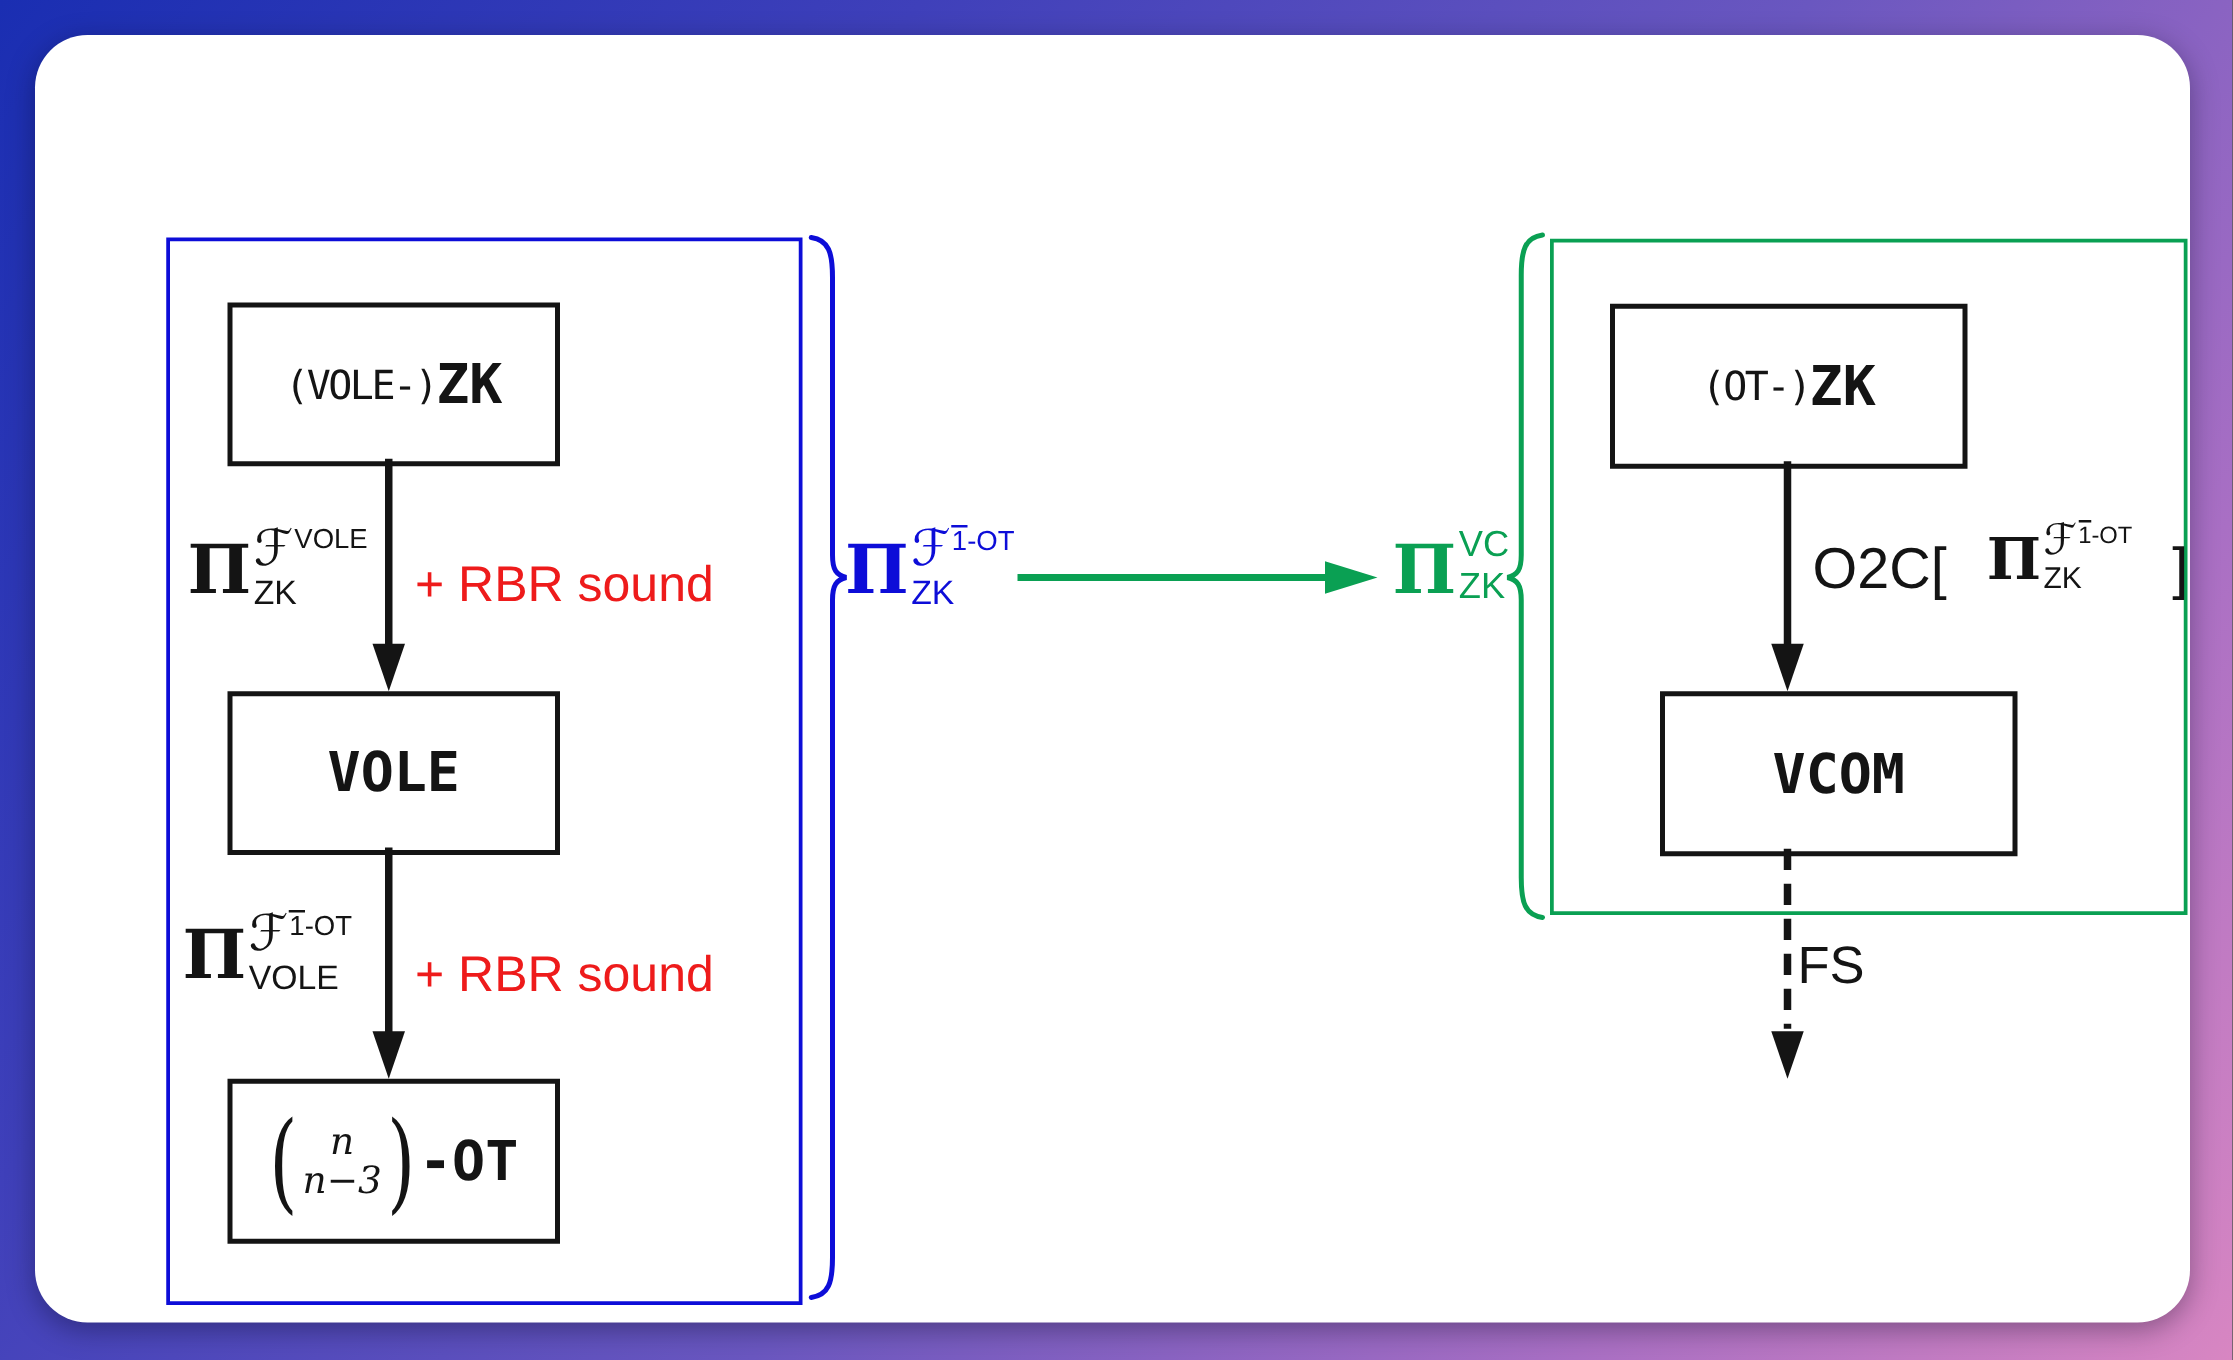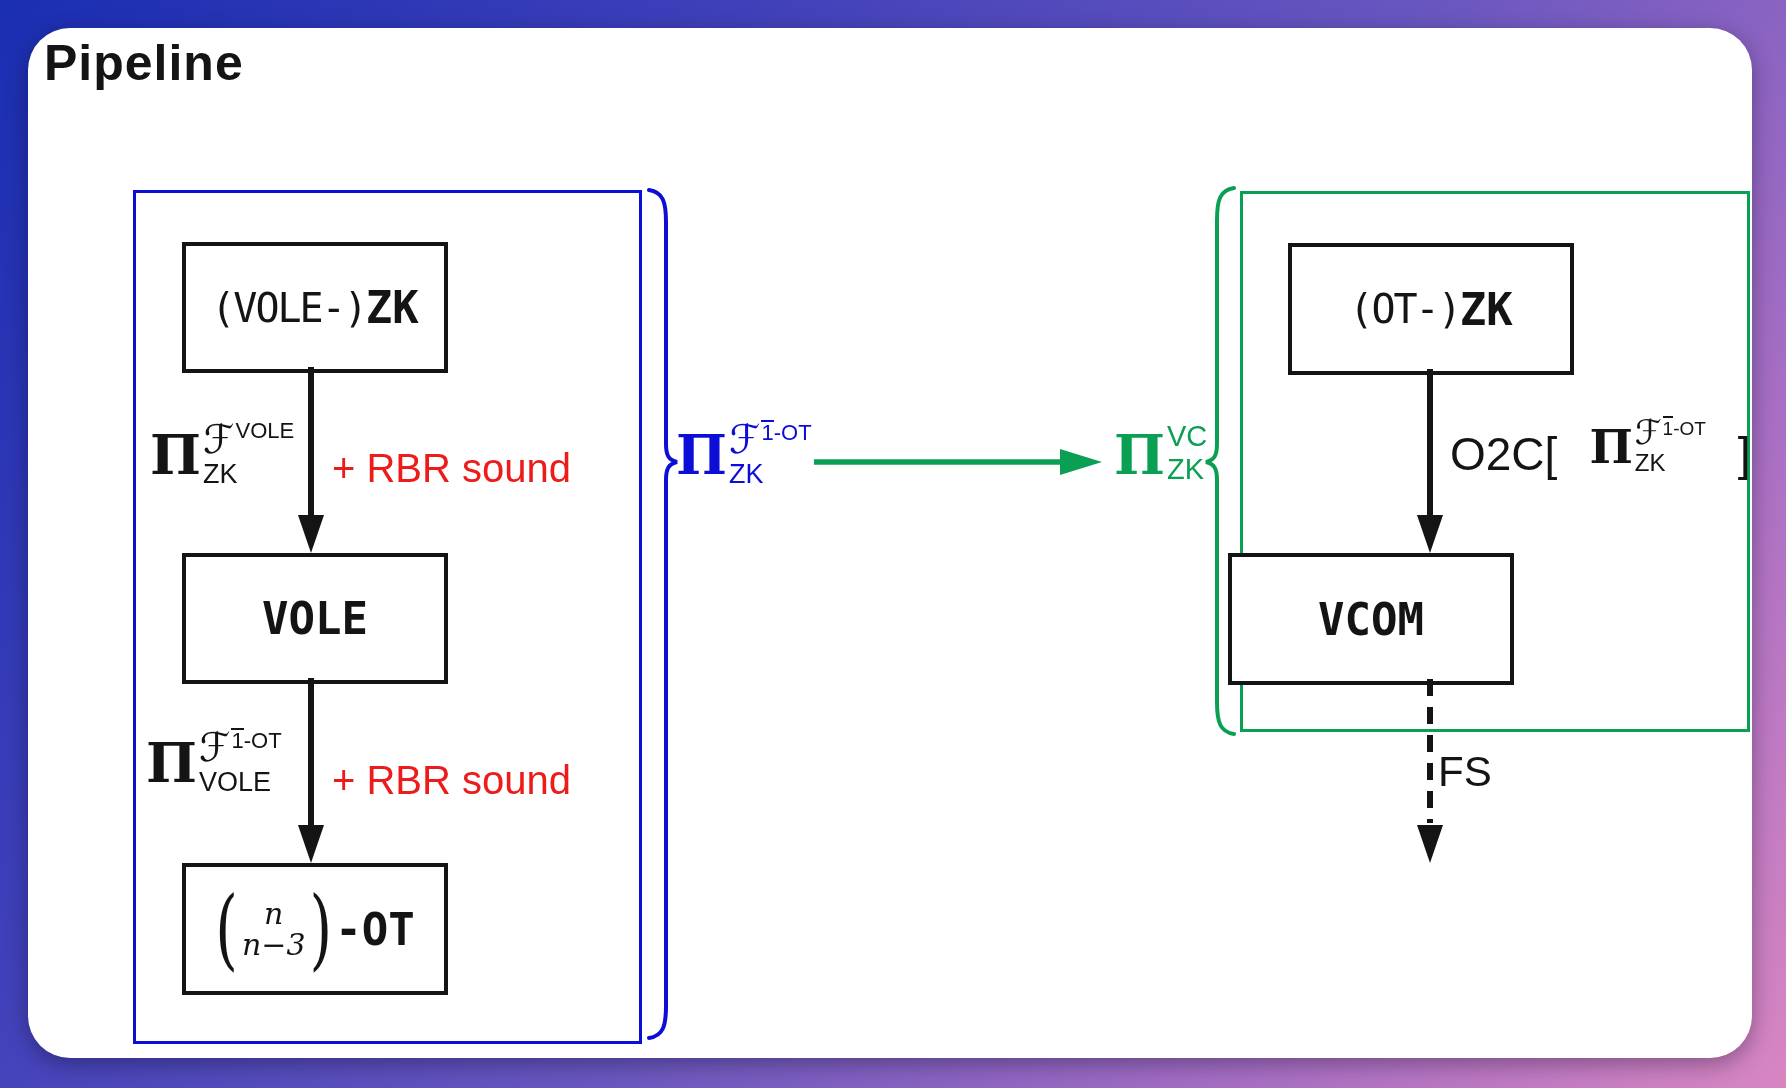--- a/index.html
+++ b/index.html
@@ -16,21 +16,21 @@
     position:absolute;left:44px;top:34px;font-size:50px;font-weight:700;color:#141414;
     letter-spacing:1px;
   }
   .grect{position:absolute;background:transparent;}
   .blue-rect{left:133px;top:190px;width:503px;height:848px;border:3.5px solid var(--blue,#0d0dd8);}
   .green-rect{left:1240px;top:191px;width:504px;height:535px;border:3.5px solid var(--green,#0aa053);}
   .box{
     position:absolute;display:flex;align-items:center;justify-content:center;
     border:4px solid var(--ink,#141414);background:#fff;color:var(--ink,#141414);
   }
-  .box .pfx{font-family:"DejaVu Sans Mono",monospace;font-weight:400;font-size:40px;letter-spacing:-2px;}
+  .box .pfx{font-family:"DejaVu Sans Mono",monospace;font-weight:400;font-size:32px;letter-spacing:-2px;}
   .box .main{font-family:"DejaVu Sans Mono",monospace;font-weight:700;font-size:44px;}
   .box-nizk{border-color:var(--red,#ee1b1b);color:var(--red,#ee1b1b);}
   .box-nizk .main{letter-spacing:2px;}
   
   .binom{display:flex;align-items:center;}
   .bparen{display:inline-block;font-family:"DejaVu Serif",serif;font-size:58px;line-height:58px;
           transform:scaleY(1.5);font-weight:400;}
   .bfrac{display:flex;flex-direction:column;align-items:center;margin:0 4px;}
   .bn,.bd{font-family:"DejaVu Serif",serif;font-style:italic;font-size:30px;line-height:31px;}
   .bsuffix{font-family:"DejaVu Sans Mono",monospace;font-weight:700;font-size:44px;margin-left:3px;}
@@ -60,21 +60,20 @@
   .o2c{position:absolute;left:1450px;top:424px;display:flex;align-items:flex-start;color:var(--ink,#141414);gap:32px;}
   .o2c .brk{font-size:46px;line-height:60px;font-weight:400;}
   svg.arrow,svg.brace{position:absolute;overflow:visible;}
 </style>
 </head>
 <body>
 
 <div class="stage">
   <div class="card"></div>
 
-  <div class="title">Pipeline</div>
 
   <div class="grect blue-rect"></div>
   <div class="grect green-rect"></div>
 
   <div class="box" style="left:182px;top:242px;width:258px;height:123px;">
     <span class="pfx">(VOLE-)</span>
       <span class="main">ZK</span>
   </div>
 
   <div class="box" style="left:182px;top:553px;width:258px;height:123px;">
@@ -91,21 +90,21 @@
       <span class="bparen">)</span>
       <span class="bsuffix">-OT</span>
     </span>
   </div>
 
   <div class="box" style="left:1288px;top:243px;width:278px;height:124px;">
     <span class="pfx">(OT-)</span>
       <span class="main">ZK</span>
   </div>
 
-  <div class="box" style="left:1228px;top:553px;width:278px;height:124px;">
+  <div class="box" style="left:1328px;top:553px;width:278px;height:124px;">
     <span class="main">VCOM</span>
   </div>
 
 
   <svg class="arrow" style="left:294px;top:367px;" width="34" height="186">
     <line x1="17" y1="0" x2="17" y2="150" stroke="#141414" stroke-width="6"></line>
     <polygon points="17,186 4,148 30,148" fill="#141414"></polygon>
   </svg>
   <svg class="arrow" style="left:294px;top:678px;" width="34" height="185">
     <line x1="17" y1="0" x2="17" y2="149" stroke="#141414" stroke-width="6"></line>

